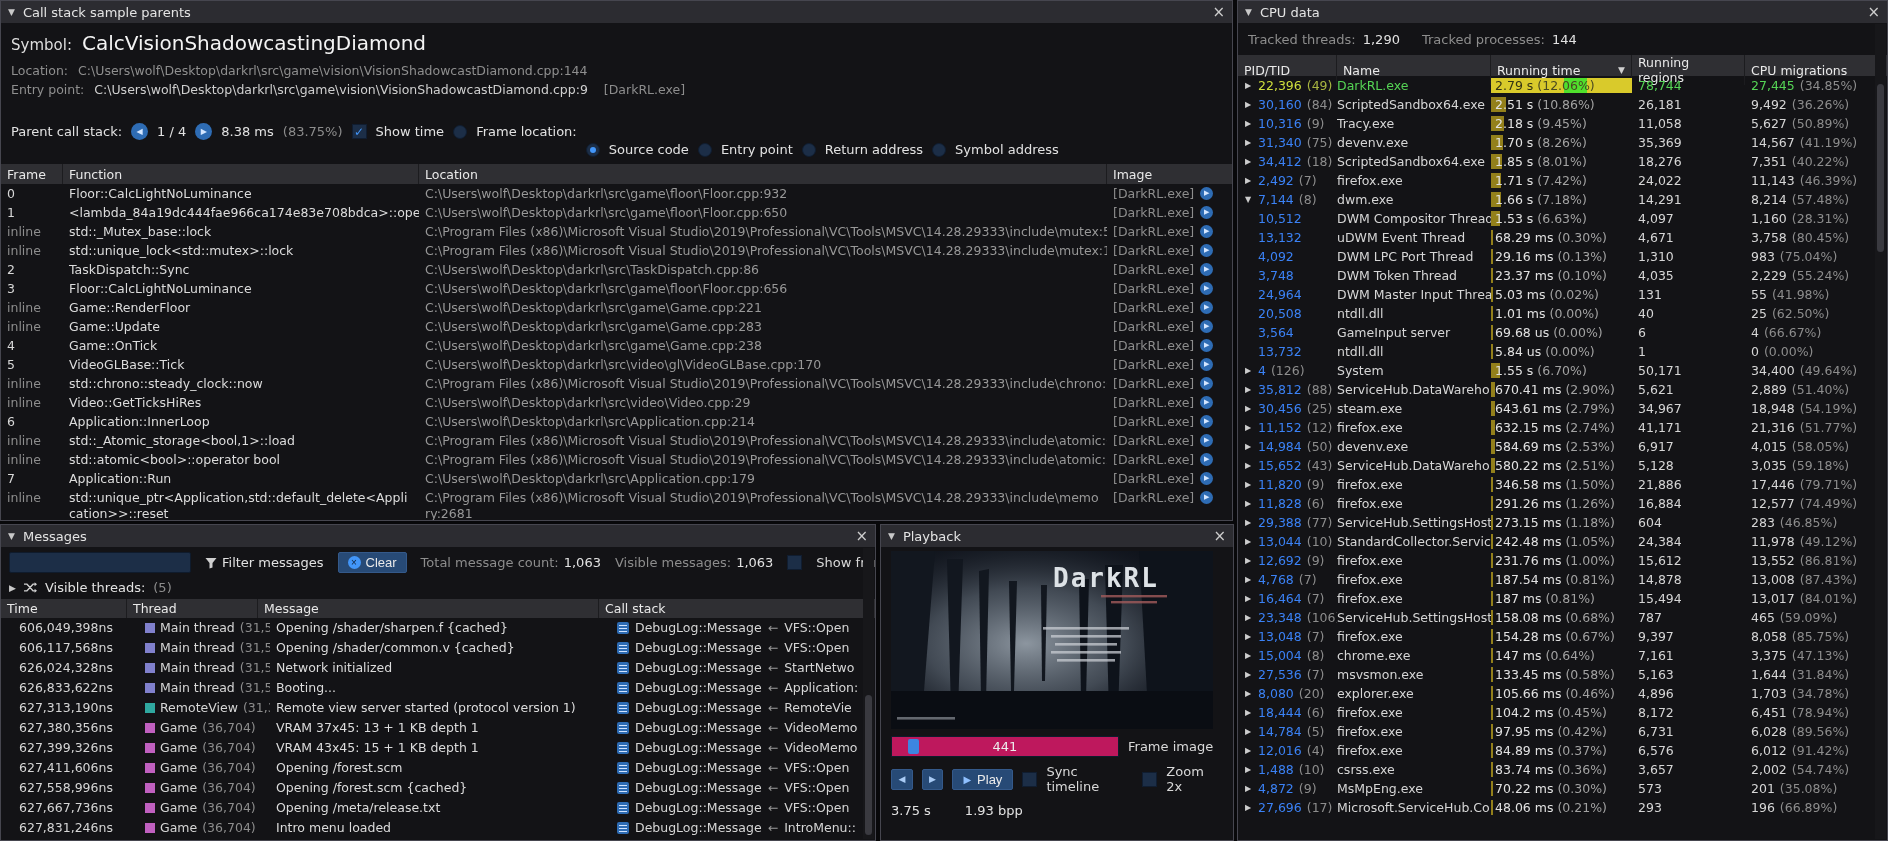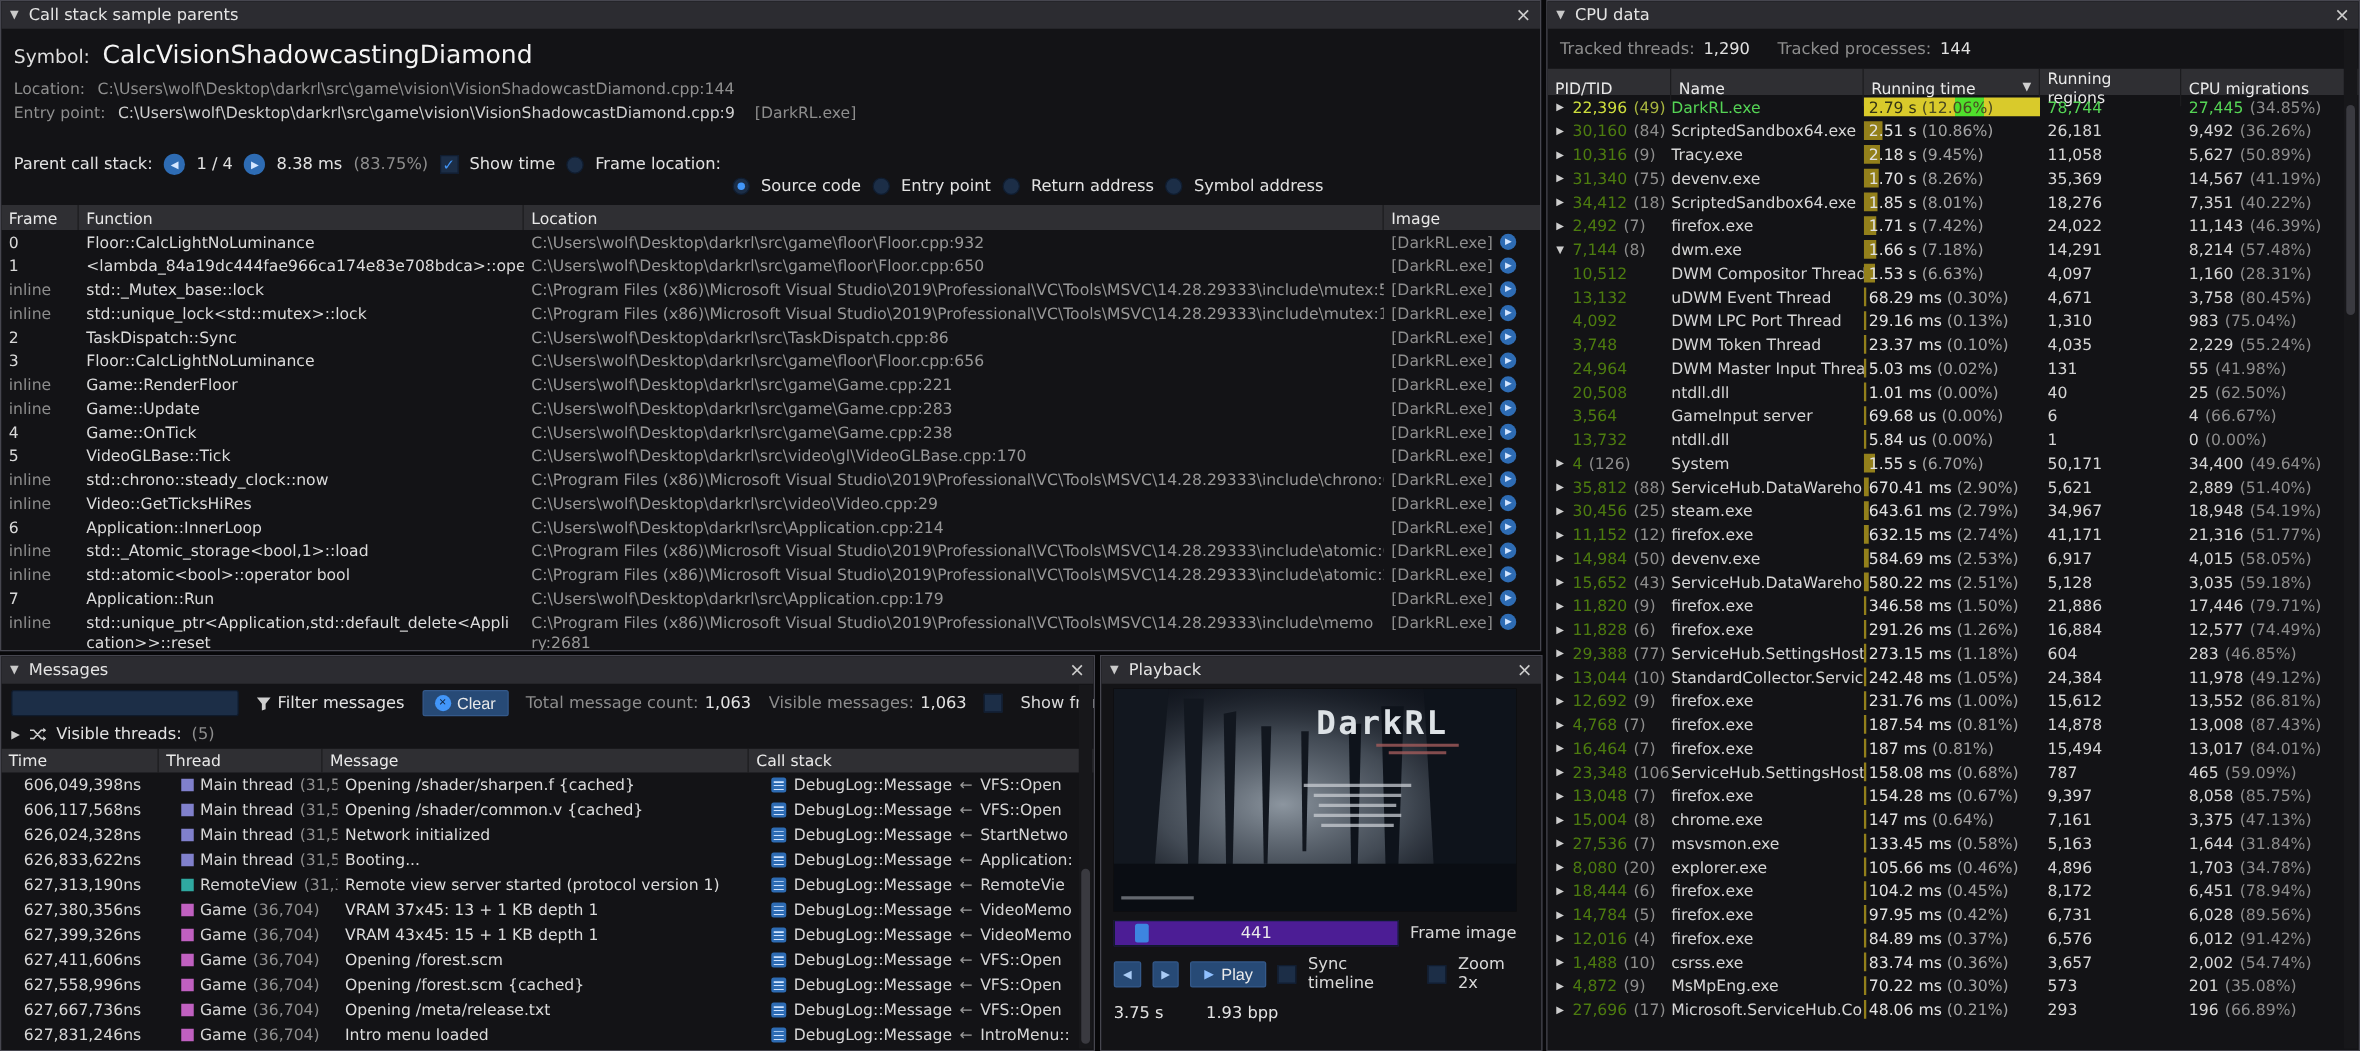--- a/index.html
+++ b/index.html
@@ -29,21 +29,21 @@
   .entry-row { margin-top:4px; font-size:12.5px; }
   .entry-row .lbl { color:#8f8f8f; }
   .entry-row .val { color:#cfcfcf; margin-left:6px; }
   .entry-row .img { color:#8d8d8d; margin-left:12px; }
   .loc-row .val { margin-left:6px; }
   .ctrl-row { display:flex; align-items:center; gap:9px; margin-top:9px; font-size:13px; color:#e2e2e2; }
   .circle-btn { flex:0 0 17px; width:17px; height:17px; border-radius:50%; background:#2e6cb4; color:#d4e6ff; font-size:8px; display:flex; align-items:center; justify-content:center; }
   .checkbox { flex:0 0 15px; width:15px; height:15px; background:#1c2e47; border:1px solid #101d30; display:flex; align-items:center; justify-content:center; color:#4296f9; font-size:12px; }
   .radio { flex:0 0 14px; width:14px; height:14px; border-radius:50%; background:#1c2e47; border:1px solid #101d30; position:relative; }
   .radio.sel::after { content:''; position:absolute; inset:3px; border-radius:50%; background:#4296f9; }
-  #frame-loc-options { display:flex; align-items:flex-start; gap:9px;margin-top:36px; }
+  #frame-loc-options { display:flex; align-items:flex-end; gap:9px;margin-top:36px; }
   .cs-table { margin-top:7px; }
   .cs-grid { grid-template-columns:62px 356px 688px 1fr; }
   #cs-rows { overflow:hidden; }
   .cs-row { display:grid; grid-template-columns:62px 356px 688px 1fr; min-height:19px; line-height:19px; font-size:12.5px; align-items:start; }
   .cs-row > div { padding:0 6px; white-space:nowrap; overflow:hidden; }
   .c-frame { color:#d8d8d8; }
   .c-frame.dim { color:#8d8d8d; }
   .c-fn { color:#dcdcdc; }
   .c-loc { color:#989898; }
   .c-img { color:#8d8d8d; display:flex; align-items:center; gap:6px; }
@@ -71,39 +71,39 @@
   .cs-ico { flex:0 0 12px; width:12px; height:12px; border-radius:2px; background:#2e6cb4; position:relative; }
   .cs-ico::after { content:''; position:absolute; left:2px; right:2px; top:3px; height:7px;
                    background:repeating-linear-gradient(#cfe3ff 0 1px, transparent 1px 3px); }
   .cs-arrow { color:#9a9a9a; }
 
   
   #playback-panel { left:880px; top:524px; width:354px; height:317px; }
   .pb-body { padding:4px 10px 0; }
   .pb-image { width:322px; height:178px; background:#000; display:block; }
   .pb-row { display:flex; align-items:center; gap:9px; margin-top:7px; font-size:13px; }
-  .slider { position:relative; width:228px; height:21px; background:#4c1d95; border:1px solid #0f1b2c; }
+  .slider { position:relative; width:228px; height:21px; background:#be185d; border:1px solid #0f1b2c; }
   .grab { position:absolute; top:2px; bottom:2px; width:11px; background:#3d85e0; border-radius:2px; }
   .slider-val { position:absolute; inset:0; text-align:center; line-height:19px; color:#ececec; }
   .sq-btn { width:22px; height:21px; background:#274a76; border:1px solid #34598a; border-radius:2px; color:#a9cbf5; font-size:9px; display:flex; align-items:center; justify-content:center; }
   .play-btn { height:21px; padding:0 10px; background:#274a76; border:1px solid #34598a; border-radius:2px; color:#ececec; display:flex; gap:6px; align-items:center; font-size:13px; }
   .play-btn .ico { color:#8fc0ff; font-size:10px; }
   .pb-stats { display:flex; gap:6px; margin-top:9px; font-size:13px; align-items:center; }
   .gap { width:8px; }
 
   
   #cpu-panel { left:1237px; top:0; width:651px; height:841px; }
   .cpu-info { display:flex; gap:7px; padding:9px 10px 8px; font-size:13px; }
   .cpu-grid { grid-template-columns:99px 154px 141px 113px 1fr; height:21px; }
   #cpu-rows { overflow:hidden; flex:1; }
   .cpu-row { display:grid; grid-template-columns:99px 154px 141px 113px 1fr; height:19px; line-height:19px; font-size:12.5px; }
   .cpu-row > div { white-space:nowrap; overflow:hidden; }
   .pid-cell { display:flex; gap:5px; padding-left:5px; align-items:center; }
   .pid-cell .arr { width:10px; flex:0 0 10px; font-size:8px; color:#cdcdcd; text-align:center; }
-  .pid-txt { color:#4d7c0f; }
+  .pid-txt { color:#3b82f6; }
   .pid-cnt { color:#8d8d8d; }
   .name-cell { color:#d6d6d6; padding-right:4px; }
   .rt-cell { position:relative; padding-left:4px; }
   .rt-bar { position:absolute; left:0; top:2px; bottom:2px; background:#93801b; min-width:2px; }
   .rt-text { position:relative; }
   .rt-text .t { color:#e2e2e2; margin-right:4px; }
   .rt-text .p { color:#a2a2a2; }
   .reg-cell { padding-left:6px; color:#d6d6d6; }
   .mig-cell { padding-left:6px; }
   .mig-val { color:#d6d6d6; margin-right:5px; }

